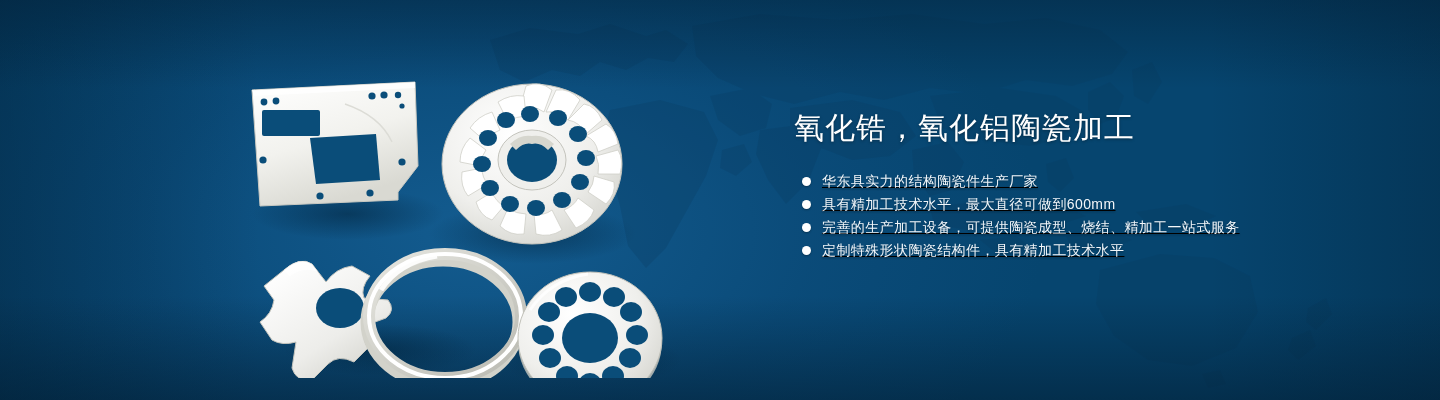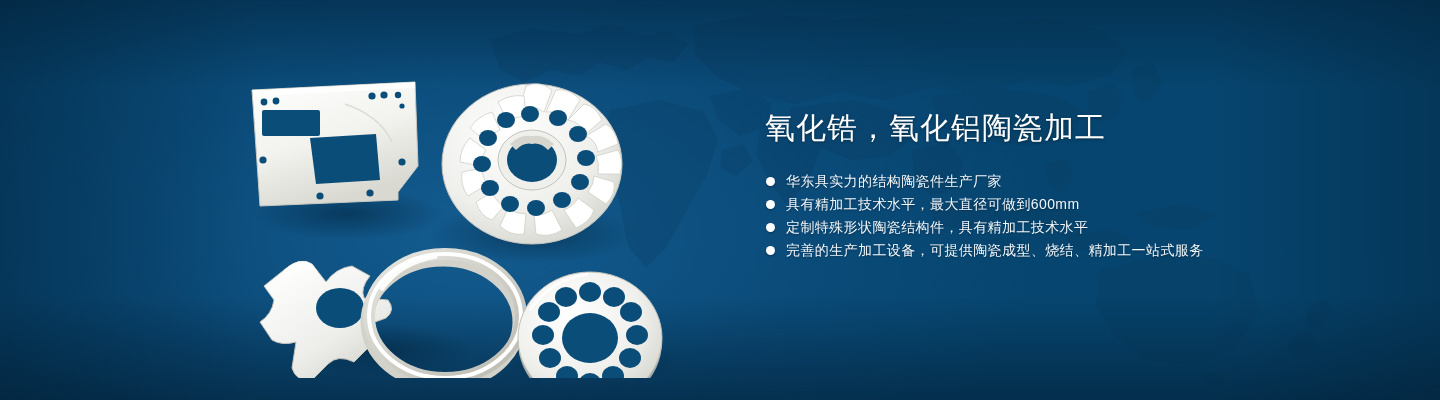--- a/index.html
+++ b/index.html
@@ -55,38 +55,39 @@
     left: 230px;
     top: 38px;
     width: 470px;
     height: 340px;
   }
   .products svg { display: block; width: 100%; height: 100%; }
 
   
   .copy {
     position: absolute;
-    left: 765px;
+    left: 794px;
     top: 108px;
     width: 620px;
   }
   .headline {
     color: #ffffff;
     font-size: 30px;
     line-height: 40px;
     letter-spacing: 1px;
     font-weight: normal;
     margin: 0 0 22px 0;
     text-shadow: 0 1px 3px rgba(0,0,0,0.35);
     white-space: nowrap;
   }
   .bullets {
     list-style: none;
-    margin: 1px;
+    margin: 8px;
     padding: 0;
+    text-decoration: underline;
   }
   .bullet {
     display: flex;
     align-items: center;
     height: 23px;
     margin-bottom: 0px;
   }
   .dot {
     width: 9px;
     height: 9px;
@@ -293,22 +294,22 @@
       <li class="bullet">
         <span class="dot"></span>
         <span class="bullet-text">华东具实力的结构陶瓷件生产厂家</span>
       </li>
       <li class="bullet">
         <span class="dot"></span>
         <span class="bullet-text">具有精加工技术水平，最大直径可做到600mm</span>
       </li>
       <li class="bullet">
         <span class="dot"></span>
-        <span class="bullet-text">定制特殊形状陶瓷结构件，具有精加工技术水平</span>
+        <span class="bullet-text">完善的生产加工设备，可提供陶瓷成型、烧结、精加工一站式服务</span>
       </li>
       <li class="bullet">
         <span class="dot"></span>
-        <span class="bullet-text">完善的生产加工设备，可提供陶瓷成型、烧结、精加工一站式服务</span>
+        <span class="bullet-text">定制特殊形状陶瓷结构件，具有精加工技术水平</span>
       </li>
     </ul>
   </div>
 
 </div>
 
 </body></html>

